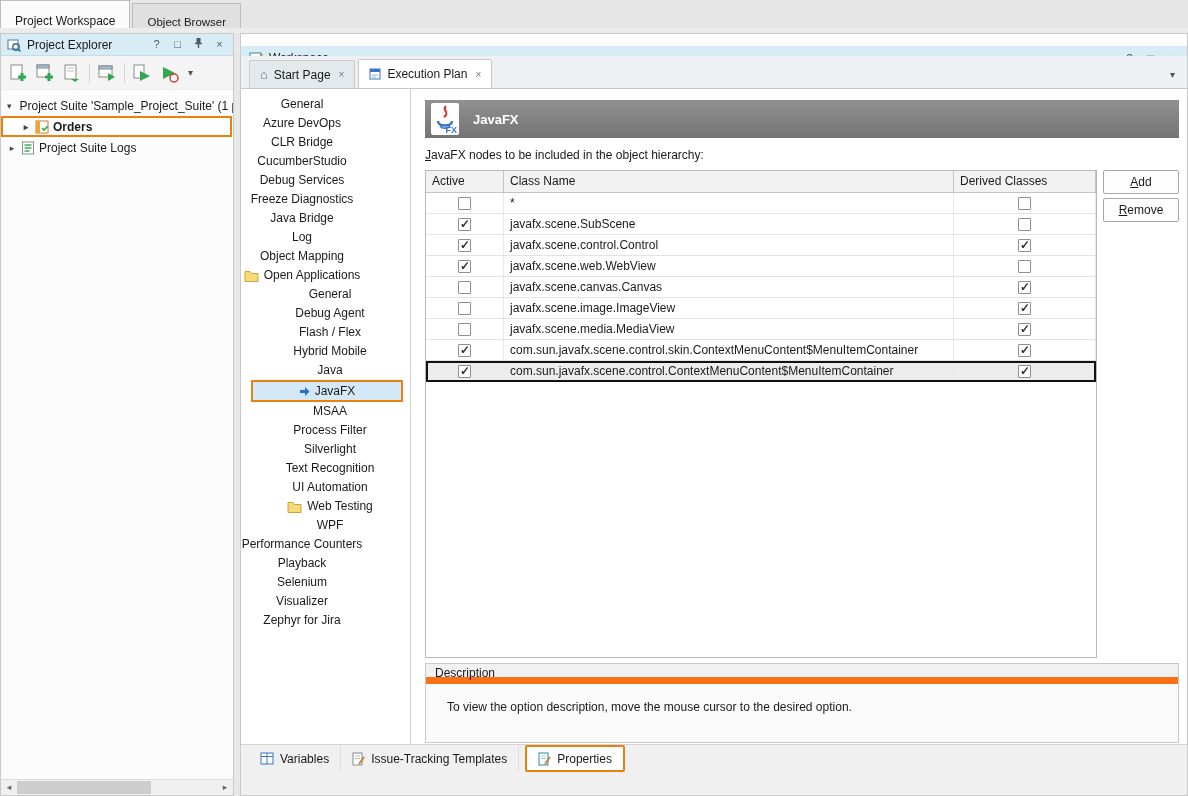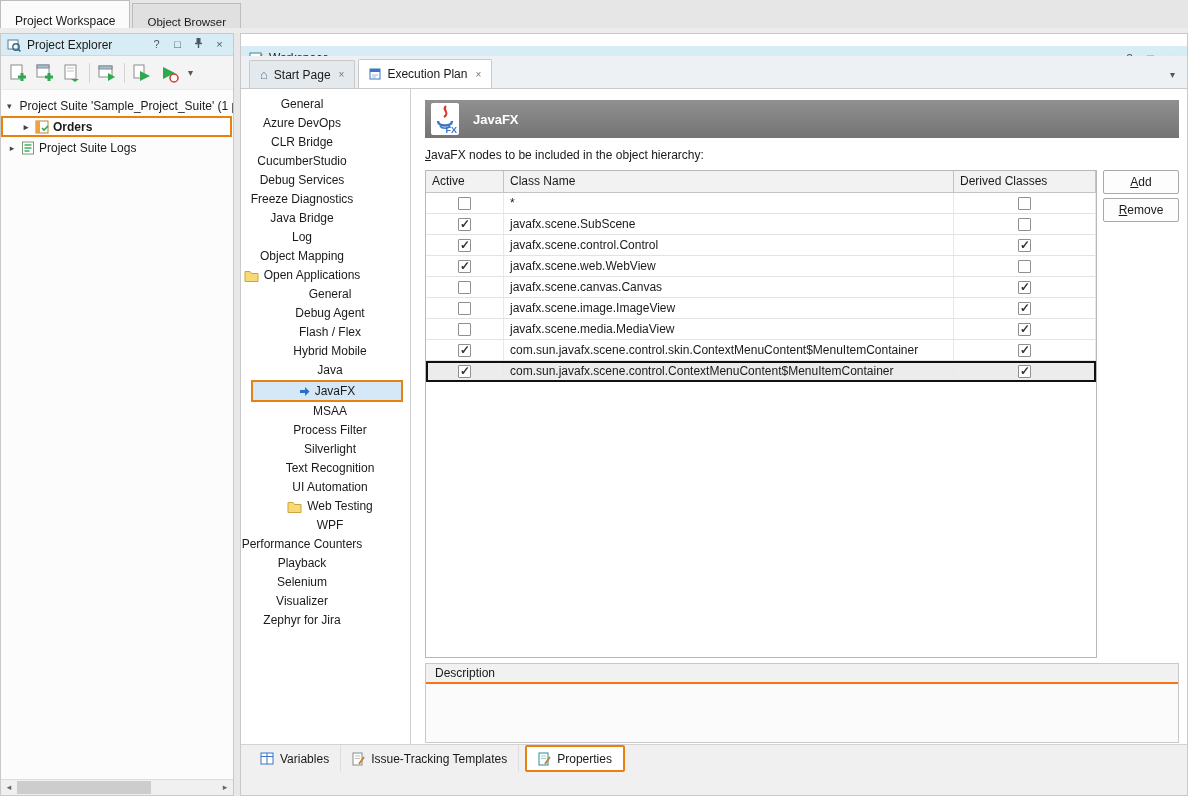--- a/index.html
+++ b/index.html
@@ -76,21 +76,21 @@
   .cb { display:inline-block; width:13px; height:13px; border:1px solid #8f8f8f; background:#fff; position:relative; border-radius:1px; }
   .cb.checked::after { content:"✓"; position:absolute; left:1px; top:-2px; font-size:12px; font-weight:bold; color:#333; }
 
   .btn { position:absolute; width:76px; height:24px; background:#fdfdfd; border:1px solid #a8a8a8; border-radius:2px; cursor:pointer; }
   .btn span { display:block; line-height:22px; text-align:center; }
   .btn span::first-letter { text-decoration:underline; }
   .btn-add { right:8px; top:81px; }
   .btn-remove { right:8px; top:109px; }
 
   .desc-box { position:absolute; left:14px; right:8px; top:574px; height:80px; border:1px solid #c9c9c9; background:#fbfbfb; }
-  .desc-header { height:20px; line-height:19px; padding-left:9px; background:#f1f1f1; border-bottom:2px solid #f97316; }
+  .desc-header { height:20px; line-height:19px; padding-left:9px; background:#f1f1f1; border-bottom:7px solid #f97316; }
   .desc-text { padding:16px 0 0 21px; }
 
   
   .bottom-tabs { position:absolute; left:0; right:0; bottom:0; height:51px; background:#f0f0f0; border-top:1px solid #d3d3d3; display:flex; align-items:flex-start; padding-left:8px; }
   .b-tab { display:flex; align-items:center; gap:6px; padding:0 11px; height:27px; border-right:1px solid #dedede; cursor:pointer; }
   .b-tab.active-annot { background:#fff; border:2px solid #e8820e; border-radius:2px; margin-left:6px; }
 </style>
 </head>
 <body>
 
@@ -443,20 +443,21 @@
 
         <div class="btn btn-add">
             <span>Add</span>
           </div>
         <div class="btn btn-remove">
             <span>Remove</span>
           </div>
 
         <div class="desc-box">
           <div class="desc-header">Description</div>
+          <div class="desc-text">To view the option description, move the mouse cursor to the desired option.</div>
         </div>
       </div>
     </div>
 
     <div class="bottom-tabs">
       <div class="b-tab">
         <svg width="14" height="13" viewBox="0 0 14 13">
           <rect x="1" y="1" width="12" height="11" fill="#fff" stroke="#3a75c4"></rect>
           <line x1="1" y1="4.5" x2="13" y2="4.5" stroke="#3a75c4"></line>
           <line x1="7" y1="1" x2="7" y2="12" stroke="#3a75c4"></line>

